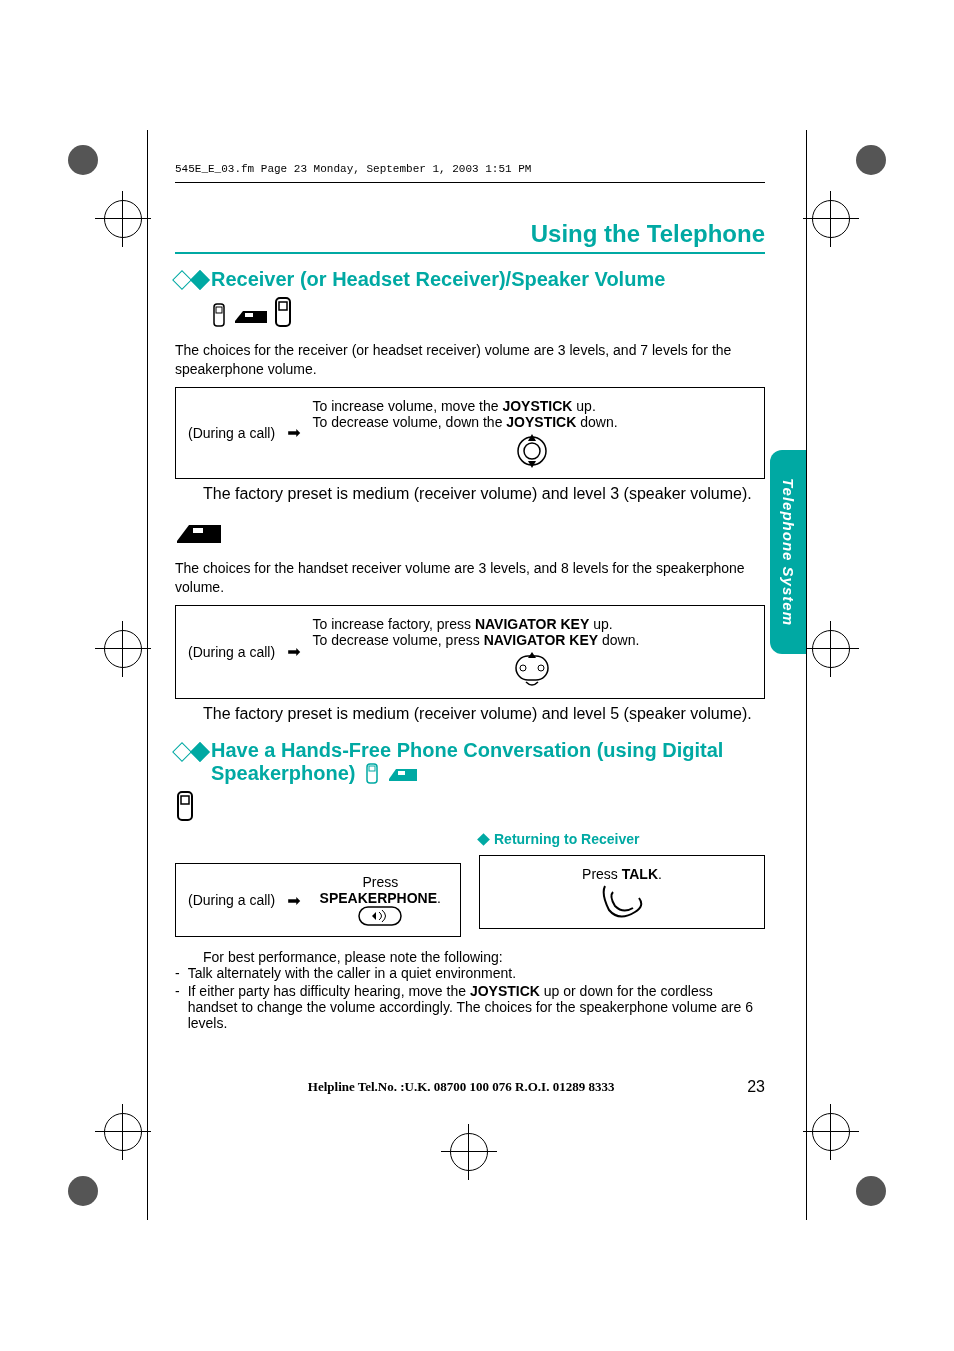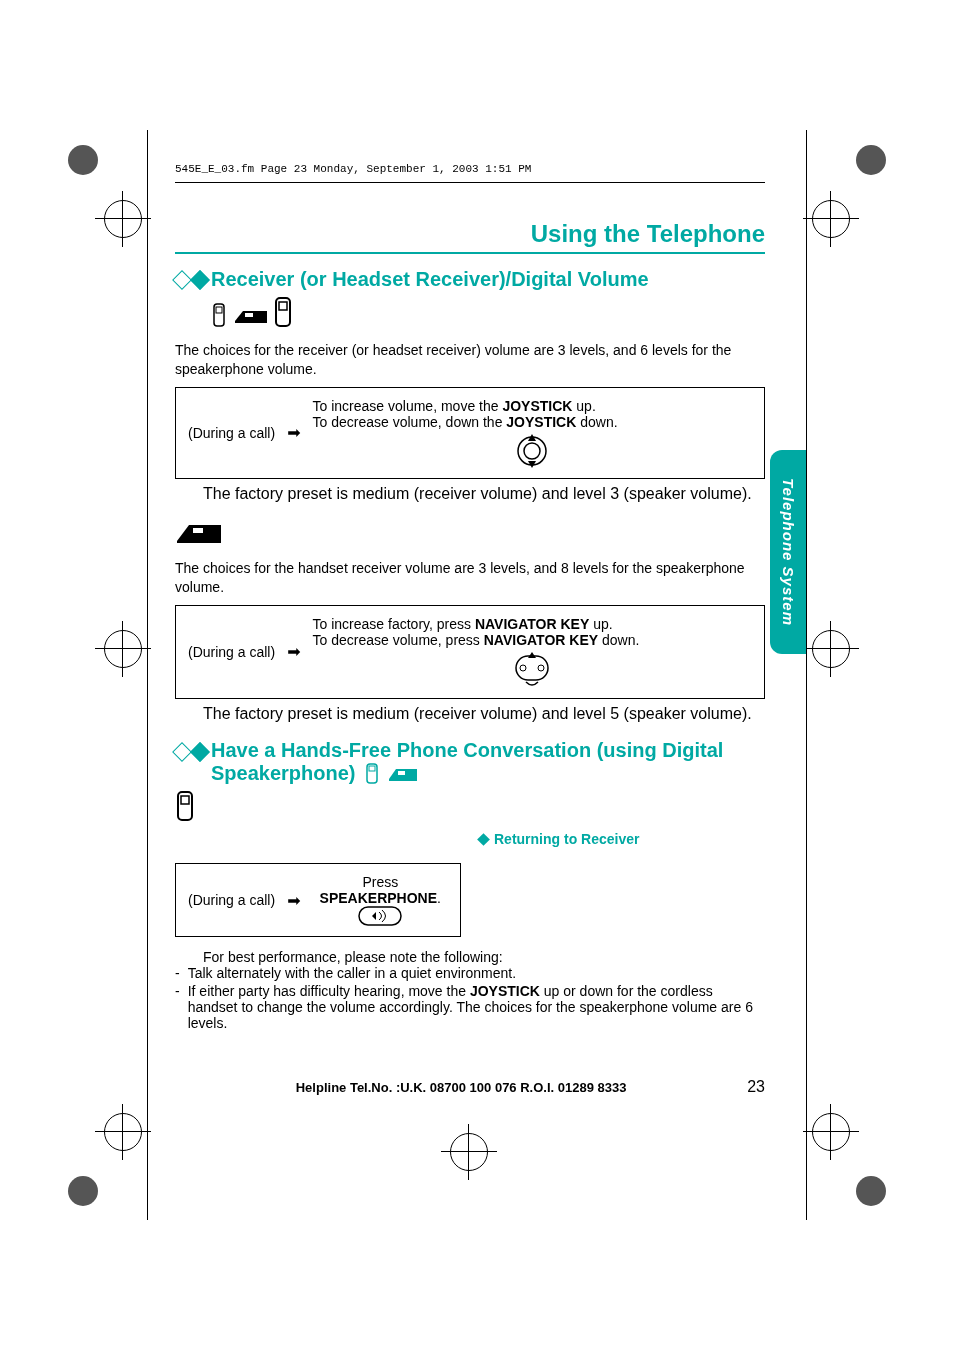--- a/index.html
+++ b/index.html
@@ -112,21 +112,21 @@
   .side-tab .lbl {
     writing-mode: vertical-rl;
     letter-spacing: 1px;
   }
 
   .footer {
     position:absolute; left: 175px; width: 590px; top: 1078px;
     display:flex; align-items:center; justify-content:space-between;
     font-size: 13px;
   }
-  .footer .help { font-weight: bold; flex:1; text-align:center; }
+  .footer .help { font-weight: bold; flex:1; text-align:center;font-family:Liberation Serif, serif; }
 
   .svg-icon { vertical-align: middle; }
 </style>
 </head>
 <body>
 
 <div class="page">
 
   <div class="crop-outer" style="left:68px; top:145px;"></div>
   <div class="crop-outer" style="right:68px; top:145px;"></div>
@@ -152,41 +152,41 @@
   </div>
 
   <div class="content">
     <h1 class="page-title">Using the Telephone</h1>
     <div class="title-rule"></div>
 
     
     <div class="section-heading">
       <span class="diamond-sm"></span>
       <span class="diamond-lg"></span>
-      <span class="txt">Receiver (or Headset Receiver)/Digital Volume</span>
+      <span class="txt">Receiver (or Headset Receiver)/Speaker Volume</span>
     </div>
     <div class="small-icons">
       <svg class="svg-icon" width="16" height="26">
           <rect x="3" y="1" width="10" height="22" rx="3" fill="none" stroke="#000" stroke-width="1.5"></rect>
           <rect x="5" y="4" width="6" height="6" fill="none" stroke="#000" stroke-width="1"></rect>
         </svg>
       <svg class="svg-icon" width="36" height="22">
           <path d="M2 16 L10 6 L34 6 L34 18 L2 18 Z" fill="#000"></path>
           <rect x="12" y="8" width="8" height="4" fill="#fff"></rect>
         </svg>
     </div>
 
     <div class="small-icons single">
       <svg class="svg-icon" width="20" height="32">
           <rect x="3" y="1" width="14" height="28" rx="4" fill="none" stroke="#000" stroke-width="2"></rect>
           <rect x="6" y="5" width="8" height="8" fill="none" stroke="#000" stroke-width="1.5"></rect>
         </svg>
     </div>
 
-    <p class="body-text">The choices for the receiver (or headset receiver) volume are 3 levels, and 6 levels for the speakerphone volume.</p>
+    <p class="body-text">The choices for the receiver (or headset receiver) volume are 3 levels, and 7 levels for the speakerphone volume.</p>
 
     <div class="instruction-box">
       <div class="left-col">(During a call)</div>
       <div class="arrow">➡</div>
       <div class="right-col">
         <div>
           <span>To increase volume, move the </span><b>JOYSTICK</b><span> up.</span>
         </div>
         <div>
           <span>To decrease volume, down the </span><b>JOYSTICK</b><span> down.</span>
@@ -278,20 +278,29 @@
               <path d="M24 4 Q31 10 24 16" fill="none" stroke="#000"></path>
             </svg>
           </div>
         </div>
       </div>
       <div style="flex:1;">
         <div class="return-heading">
           <span class="diamond-xs"></span>
           <span>Returning to Receiver</span>
         </div>
+        <div class="instruction-box" style="justify-content:center;">
+          <div class="right-col centered">
+            <div><span>Press </span><b>TALK</b><span>.</span></div>
+            <svg class="svg-icon" width="46" height="36">
+              <path d="M6 4 Q2 12 10 28 Q20 40 36 30 Q46 24 40 16" fill="none" stroke="#000" stroke-width="2"></path>
+              <path d="M14 10 Q10 14 16 24 Q24 32 34 26" fill="none" stroke="#000" stroke-width="2"></path>
+            </svg>
+          </div>
+        </div>
       </div>
     </div>
 
     <div class="bullet-list">
       <div style="margin-left:28px;">For best performance, please note the following:</div>
       <div class="row">
         <div class="dash">-</div>
         <div>Talk alternately with the caller in a quiet environment.</div>
       </div>
       <div class="row">

